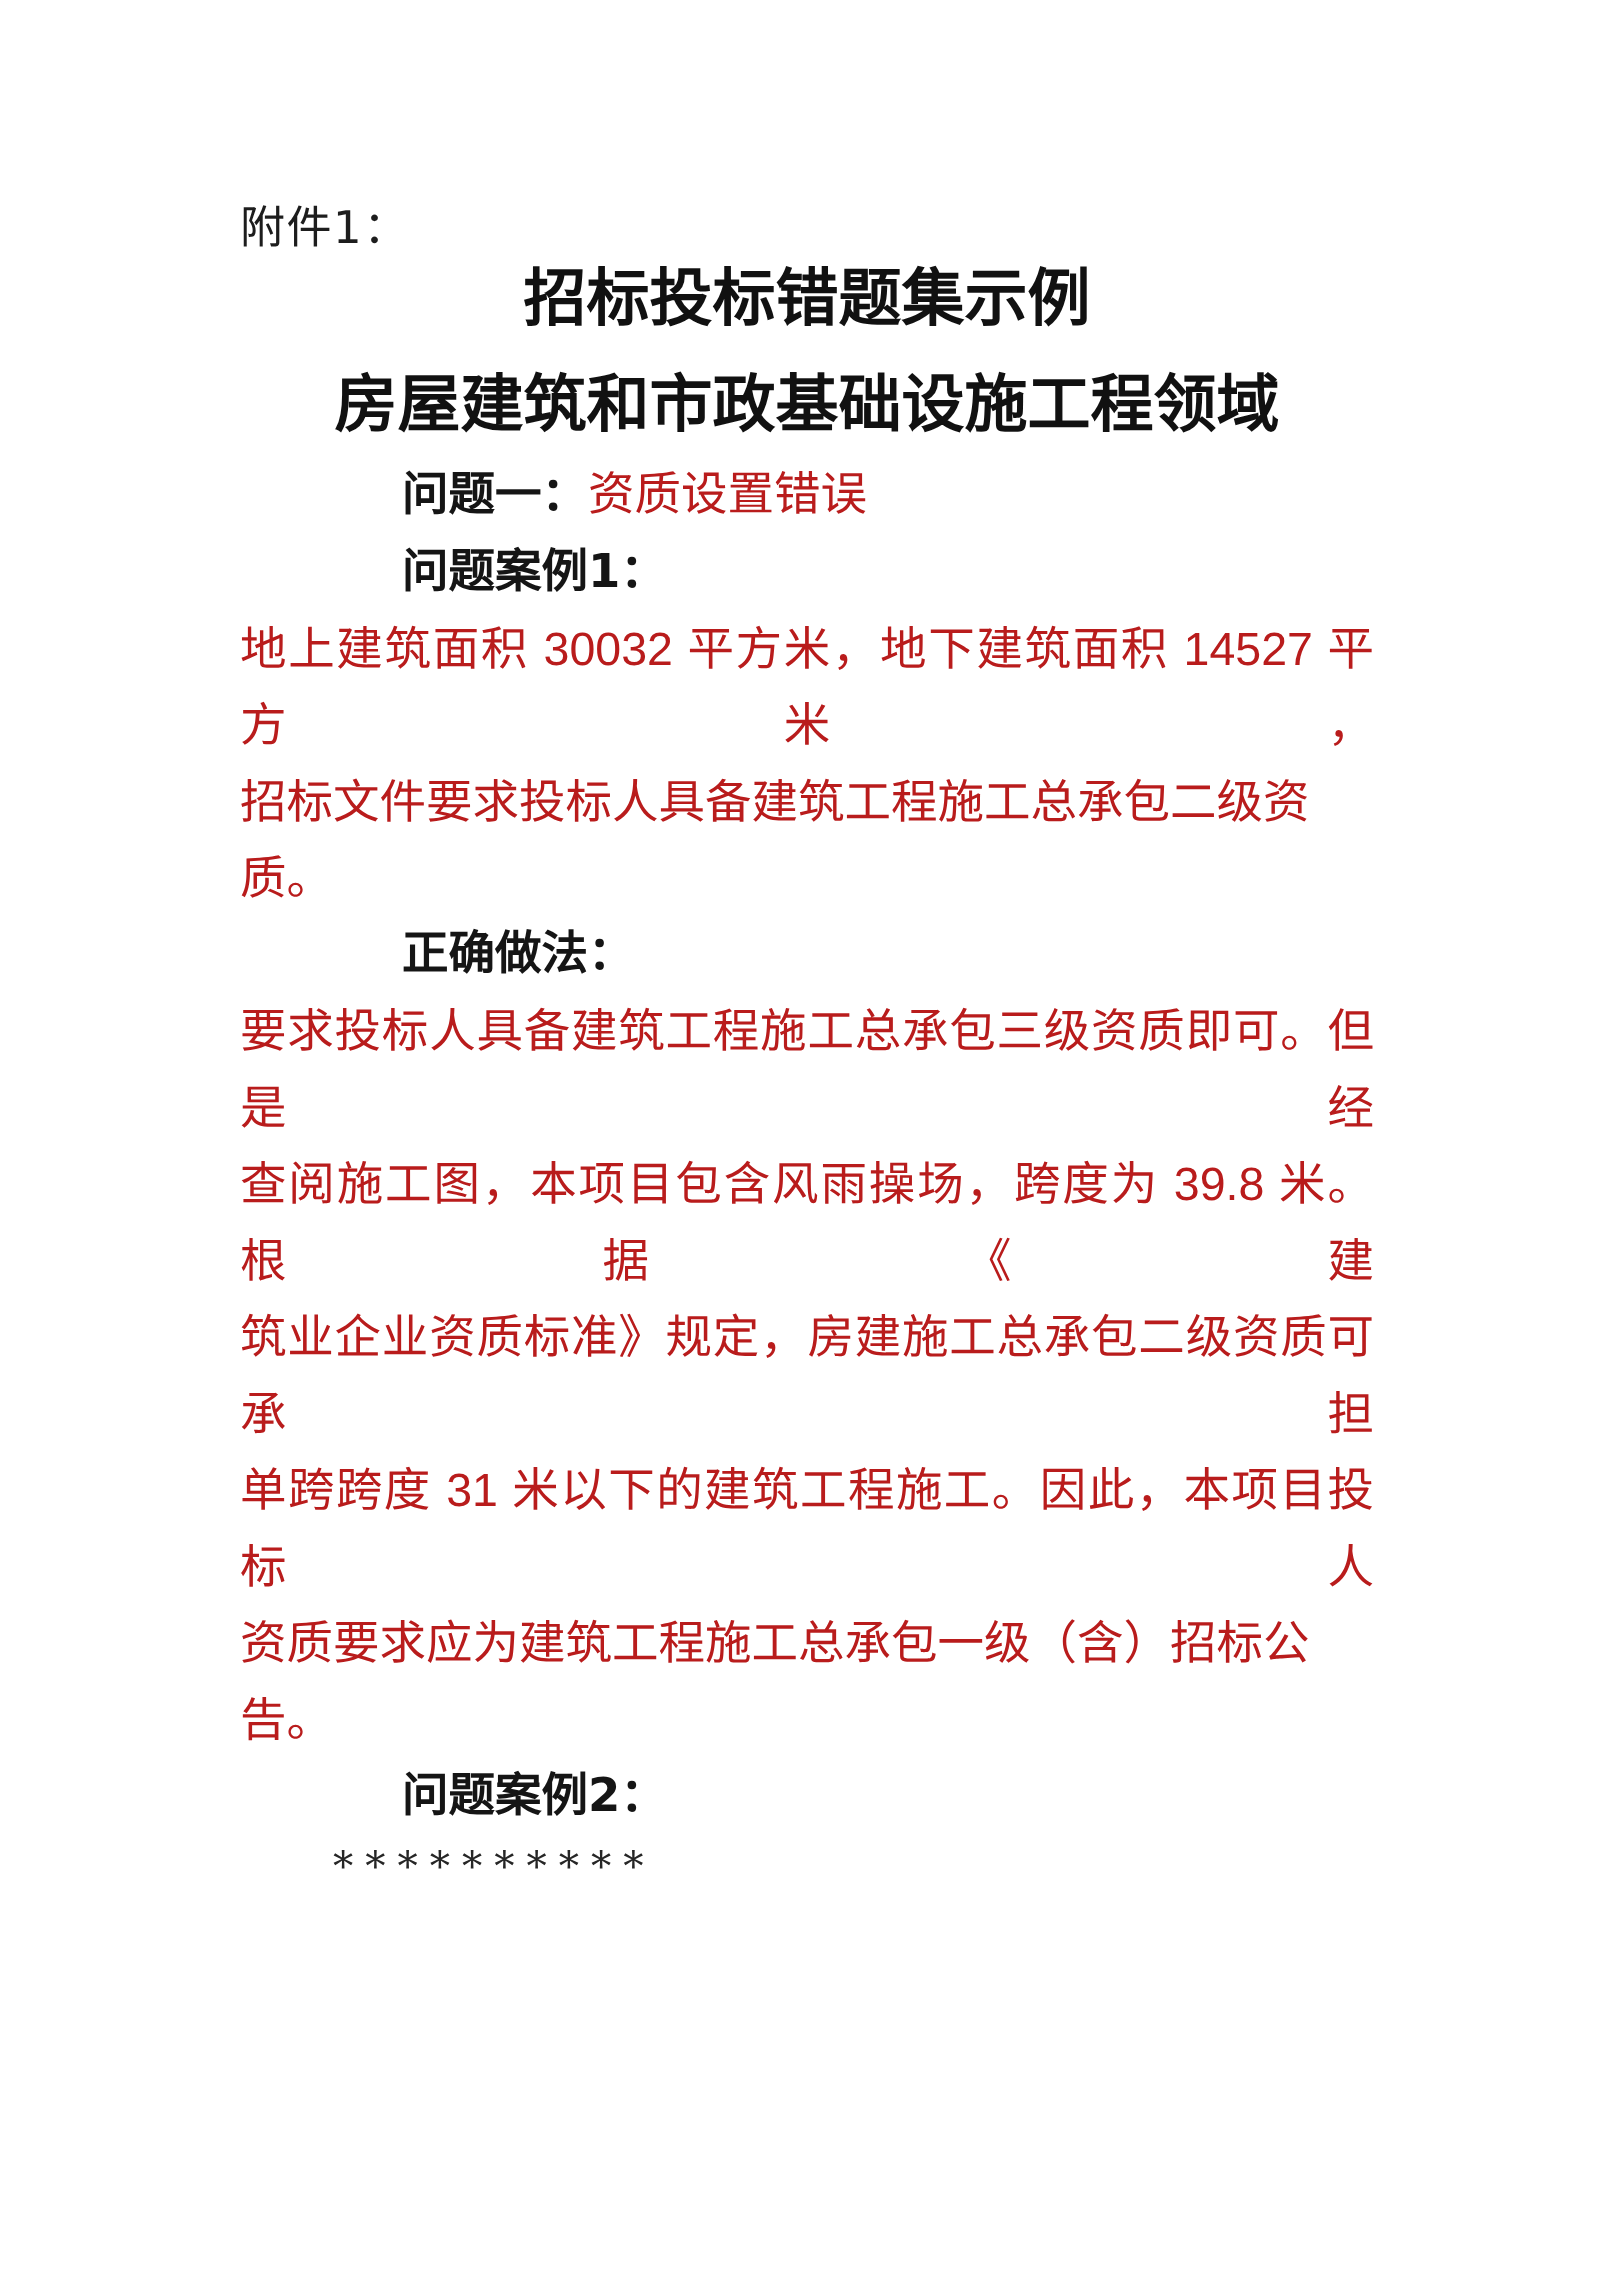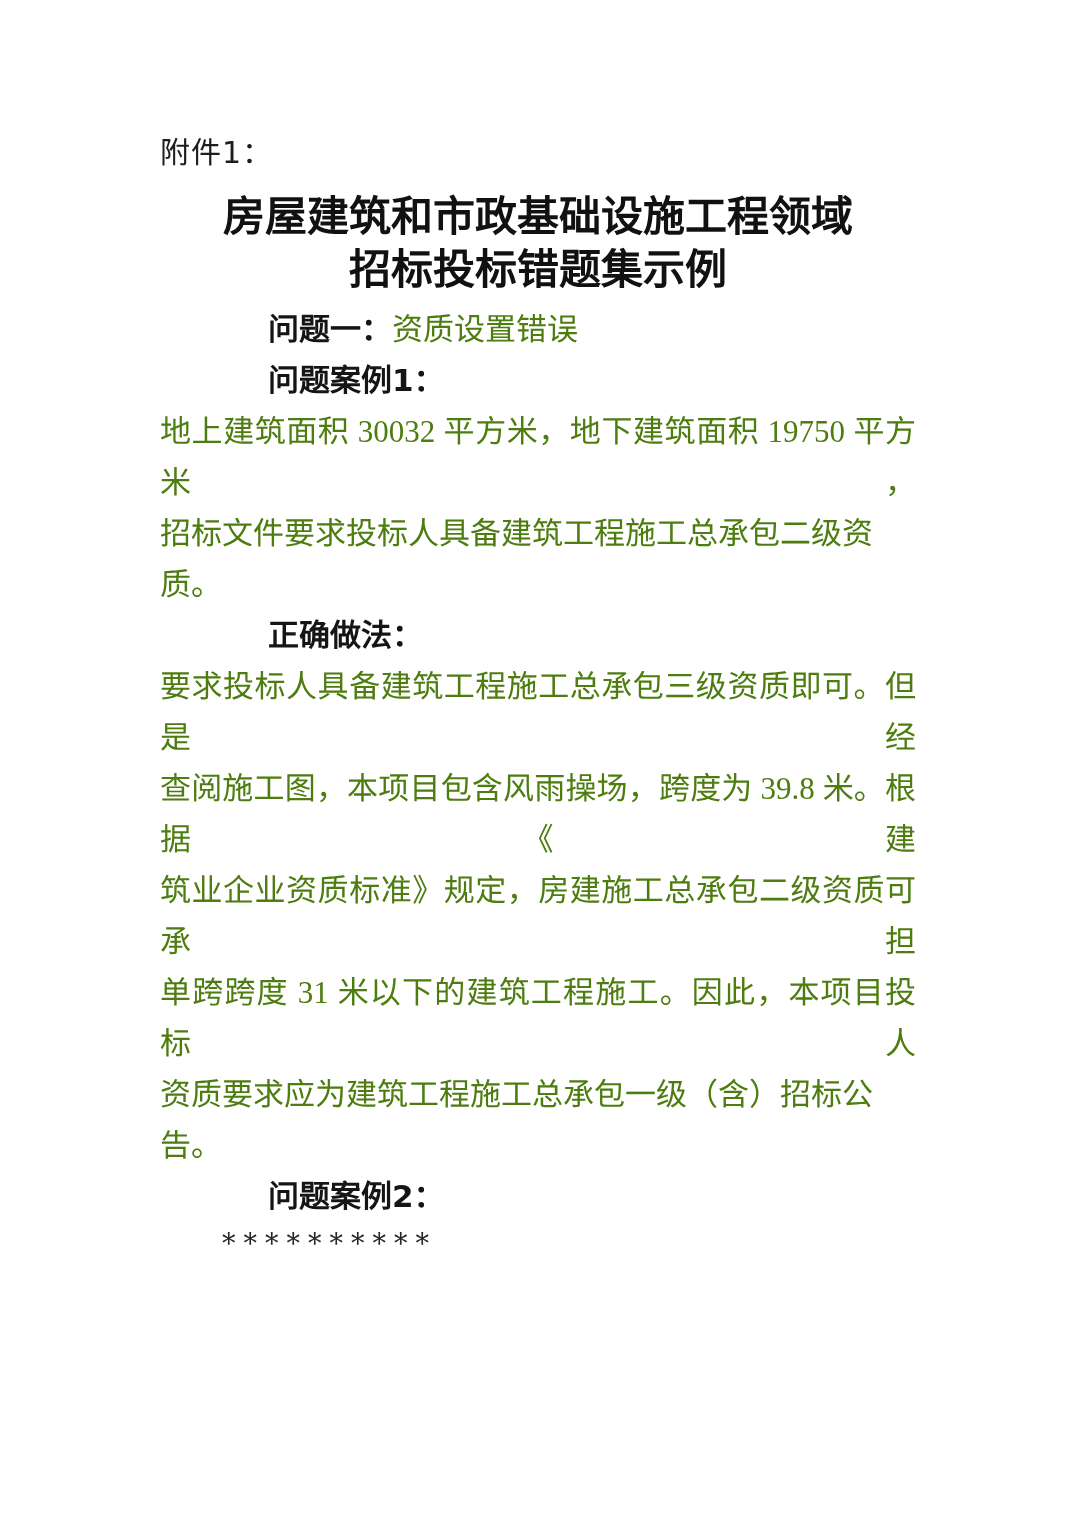--- a/index.html
+++ b/index.html
@@ -54,22 +54,22 @@
   }
   .rows { margin-top: 8px; }
   .indent { text-indent: 62px; }
   .bold-hei {
     font-family: "DejaVu Sans", "Liberation Sans", sans-serif;
     font-weight: bold;
     color: #151515;
     margin-left: 46px;
   }
   .kai {
-    font-family: Liberation Serif, serif;
-    color: #4d7c0f;
+    font-family: Liberation Sans, sans-serif;
+    color: #b91c1c;
   }
   .jline {
     text-align: justify;
     text-align-last: justify;
   }
   .jline-last {
     text-align: left;
     text-align-last: left;
   }
   .stars {
@@ -81,34 +81,34 @@
   .stars.tight { margin-top: -8px; }
 </style>
 </head>
 <body>
 
 <div class="page">
   <div class="content">
 
     <div class="attach-label">附件1：</div>
 
+    <div class="doc-title">招标投标错题集示例</div>
     <div class="doc-title first">房屋建筑和市政基础设施工程领域</div>
-    <div class="doc-title">招标投标错题集示例</div>
 
 
     <div class="rows">
 
       <div class="row indent">
         <span class="bold-hei">问题一：</span><span class="kai">资质设置错误</span>
       </div>
 
       <div class="row indent bold-hei">问题案例1：</div>
 
       <div class="para">
-        <div class="row kai jline">地上建筑面积 30032 平方米，地下建筑面积 19750 平方米，</div>
+        <div class="row kai jline">地上建筑面积 30032 平方米，地下建筑面积 14527 平方米，</div>
         <div class="row kai jline-last">招标文件要求投标人具备建筑工程施工总承包二级资质。</div>
       </div>
 
       <div class="row indent bold-hei">正确做法：</div>
 
       <div class="para">
         <div class="row kai jline">要求投标人具备建筑工程施工总承包三级资质即可。但是经</div>
         <div class="row kai jline">查阅施工图，本项目包含风雨操场，跨度为 39.8 米。根据《建</div>
         <div class="row kai jline">筑业企业资质标准》规定，房建施工总承包二级资质可承担</div>
         <div class="row kai jline">单跨跨度 31 米以下的建筑工程施工。因此，本项目投标人</div>

